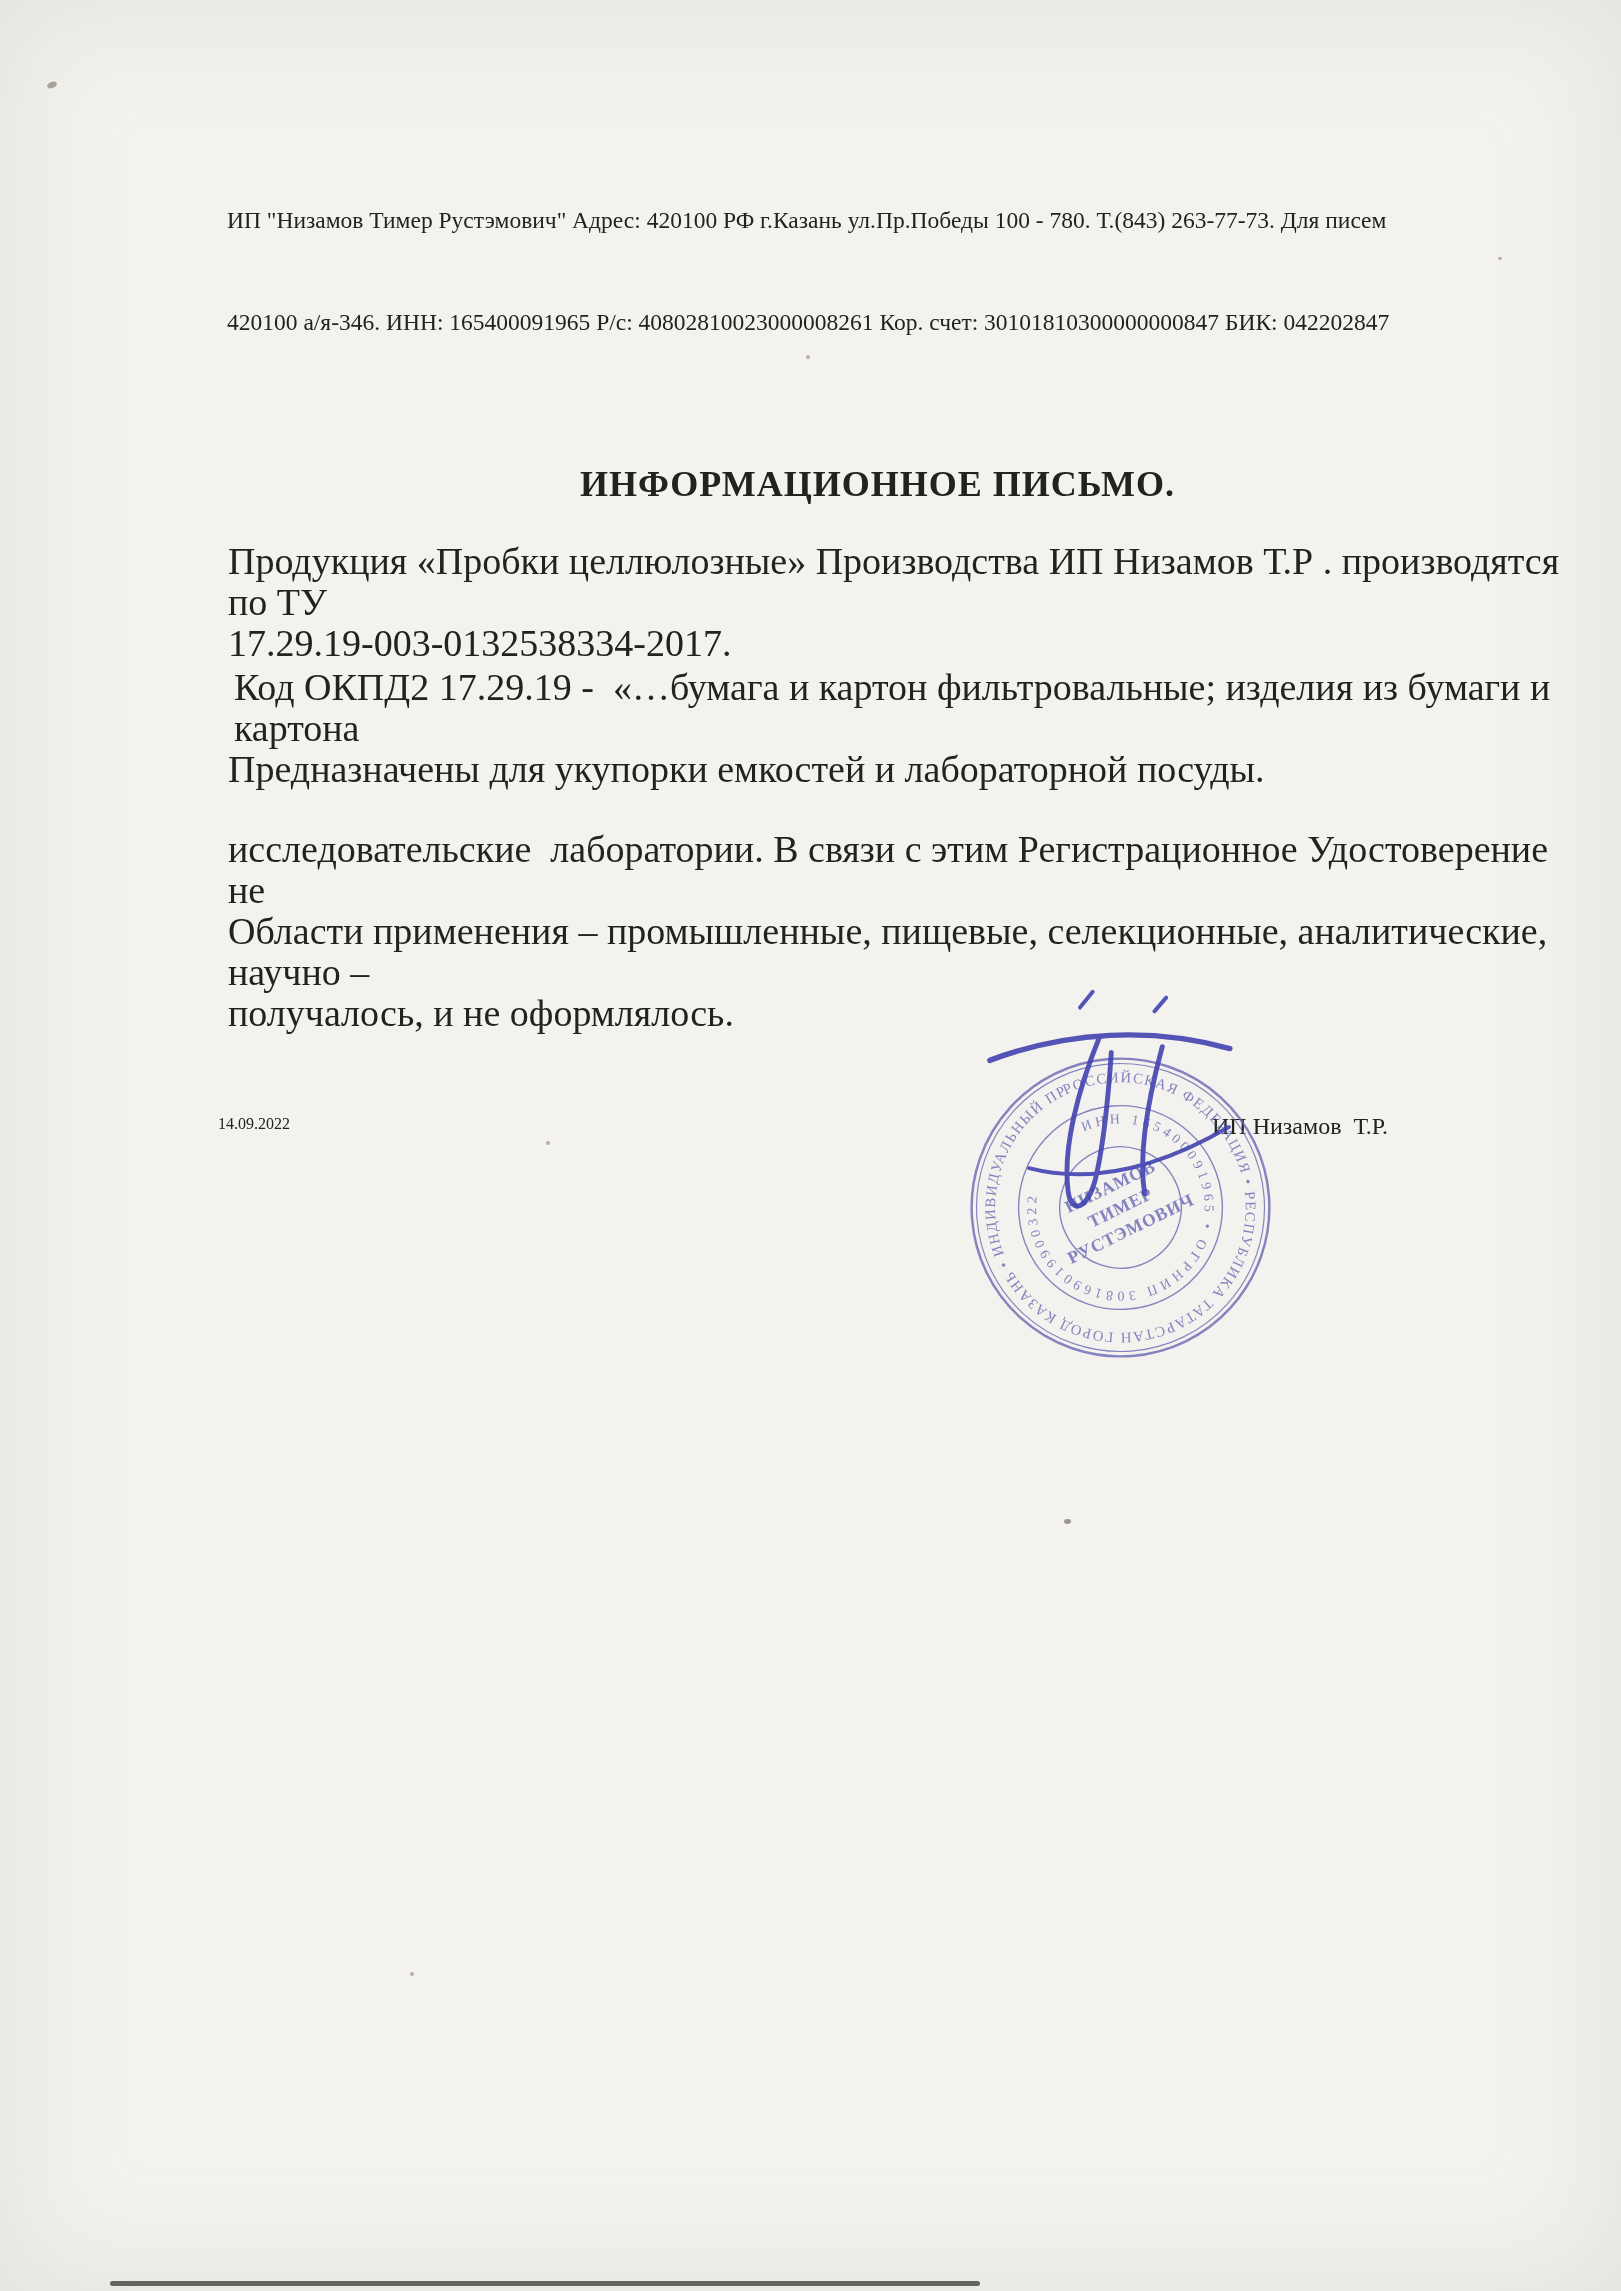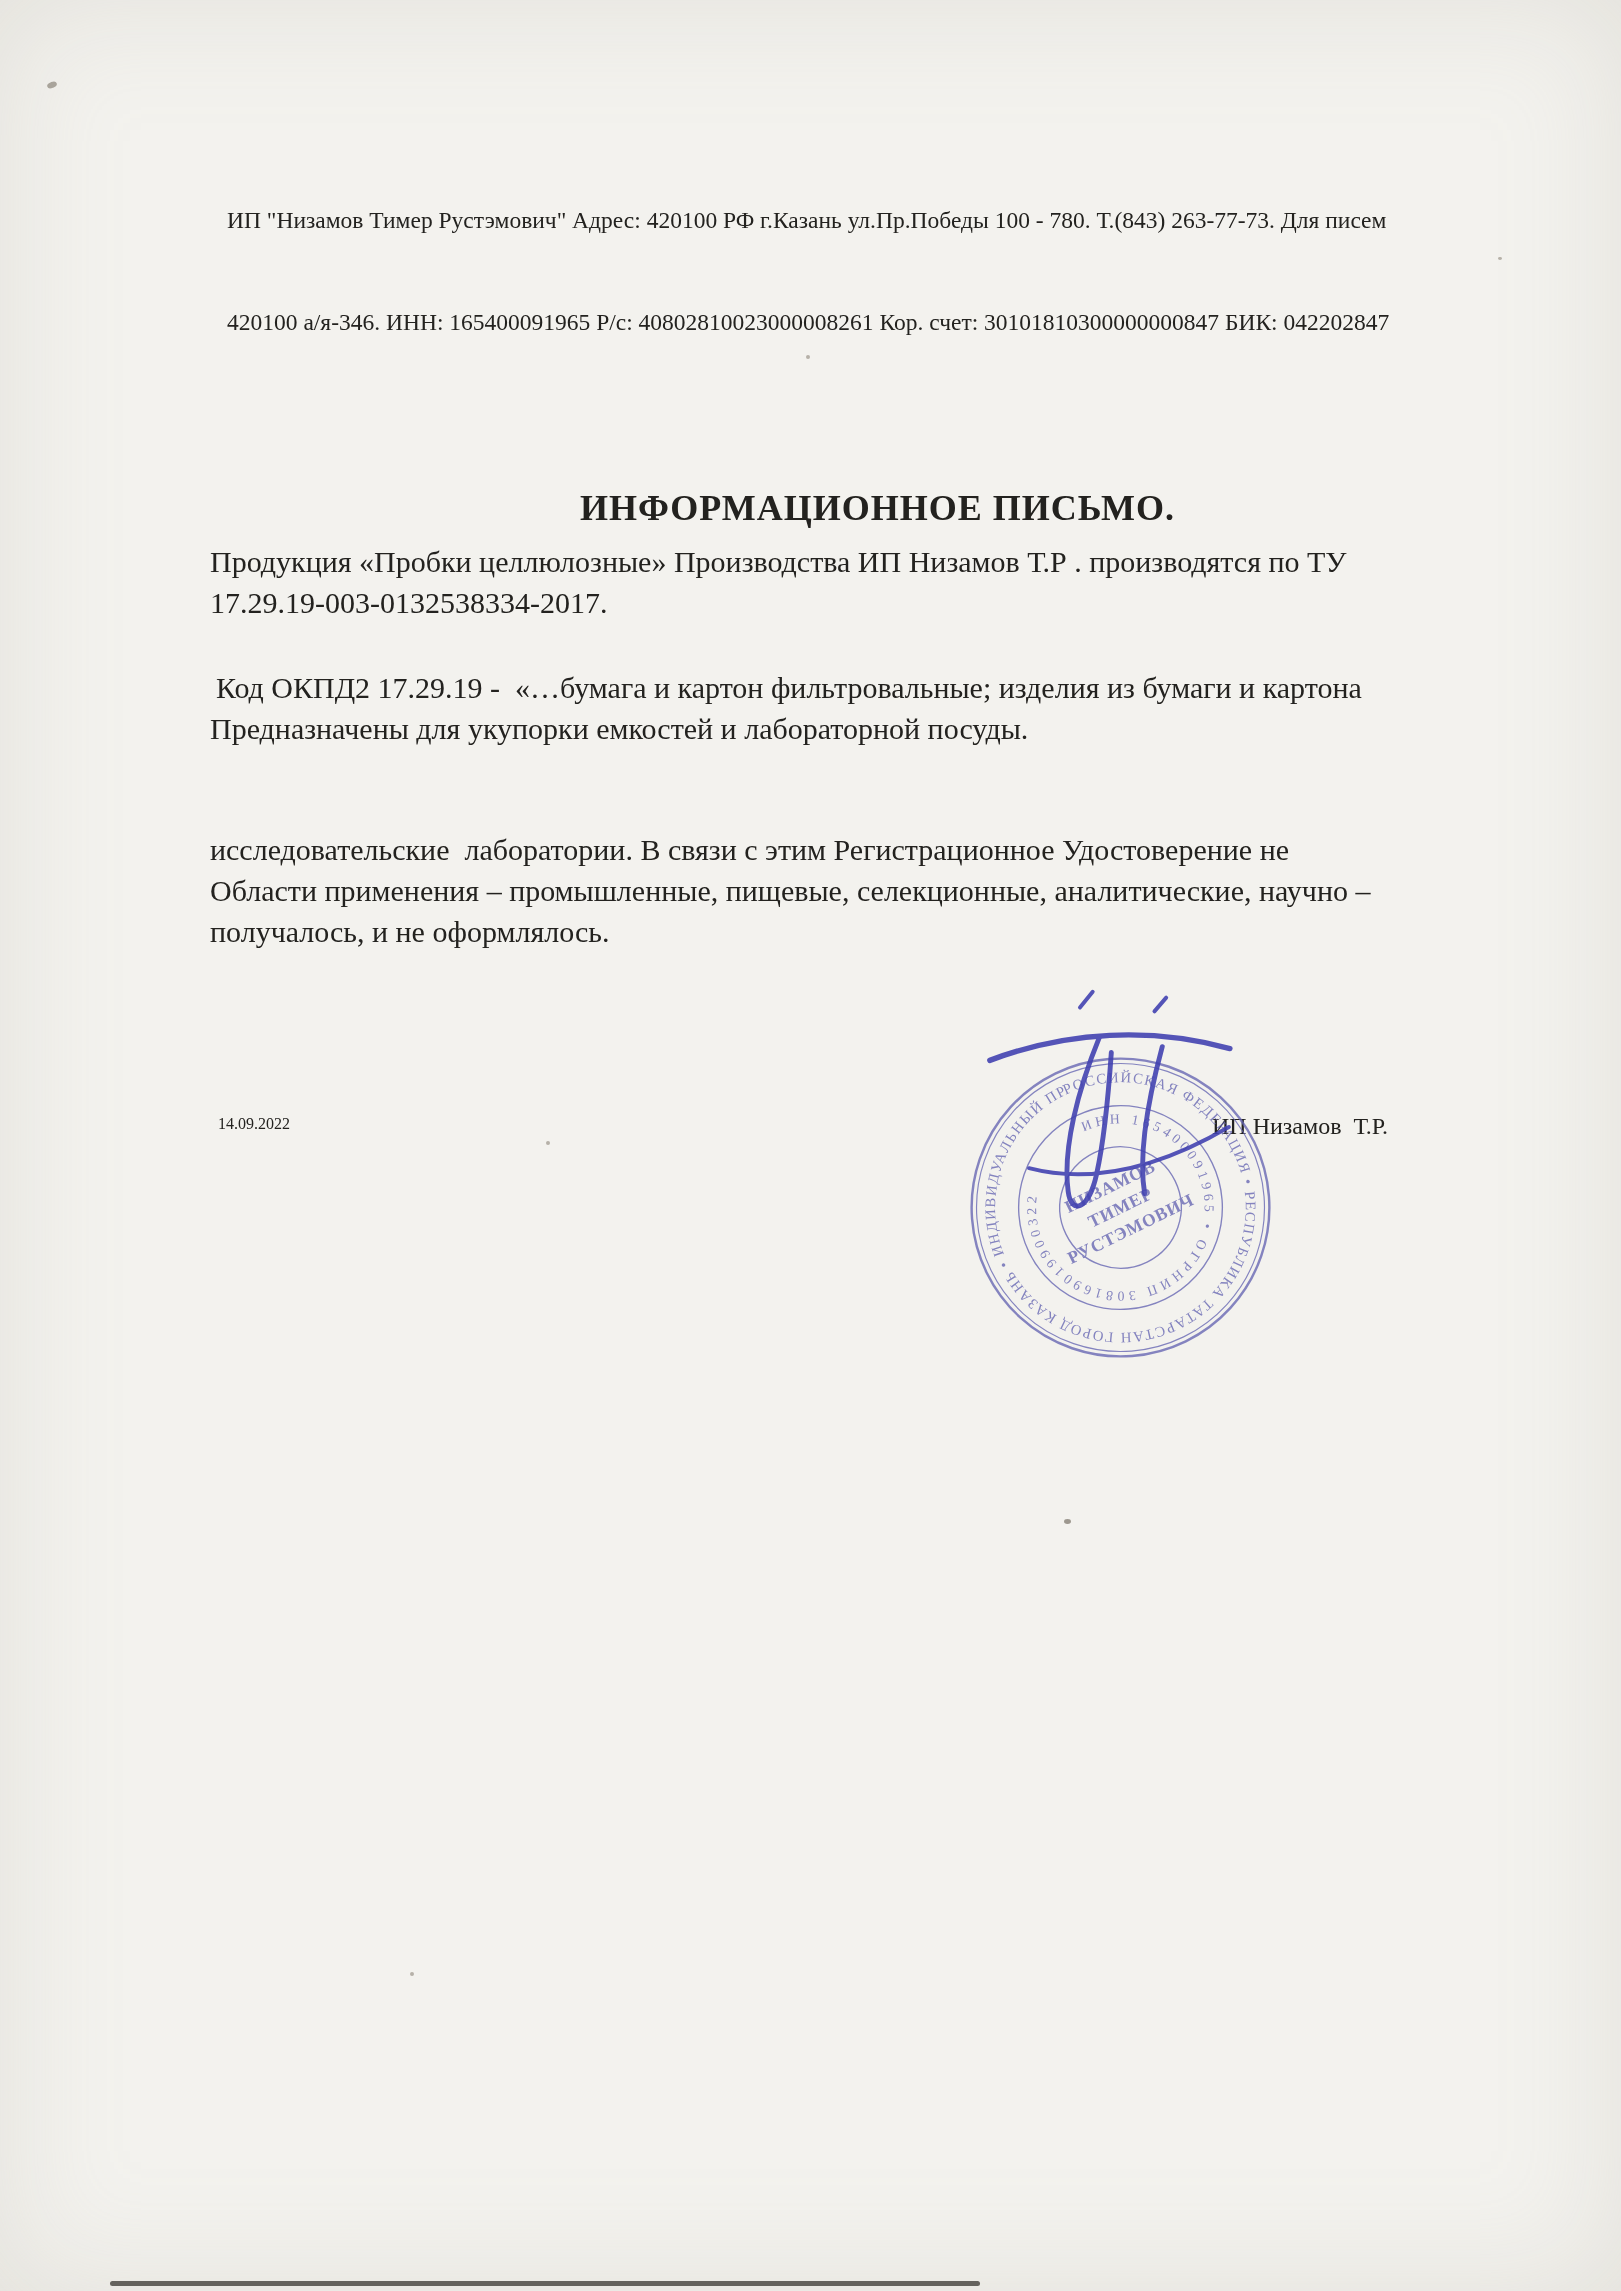--- a/index.html
+++ b/index.html
@@ -29,35 +29,34 @@
     white-space: pre-wrap;
   }
 
   
   .title-wrap {
     position: absolute;
     left: 211px;
     top: 463px;
     width: 1333px;
     text-align: center;
-    margin-top: 24px;
   }
   .title {
     margin: 0;
     font-size: 36px;
     font-weight: bold;
     letter-spacing: 1px;
   }
 
   
   .para {
     position: absolute;
-    left: 210px;
+    left: 228px;
     width: 1353px;
-    font-size: 30px;
+    font-size: 38px;
     line-height: 41px;
   }
   .para .line { display: block; white-space: pre-wrap; }
   .p1 { top: 541px; }
   .p2 { top: 667px; }
   .p2 .line { padding-left: 5.9px; }
   .p2 .line3 { padding-left: 0; }
   .p4 { top: 829px; }
 
   

